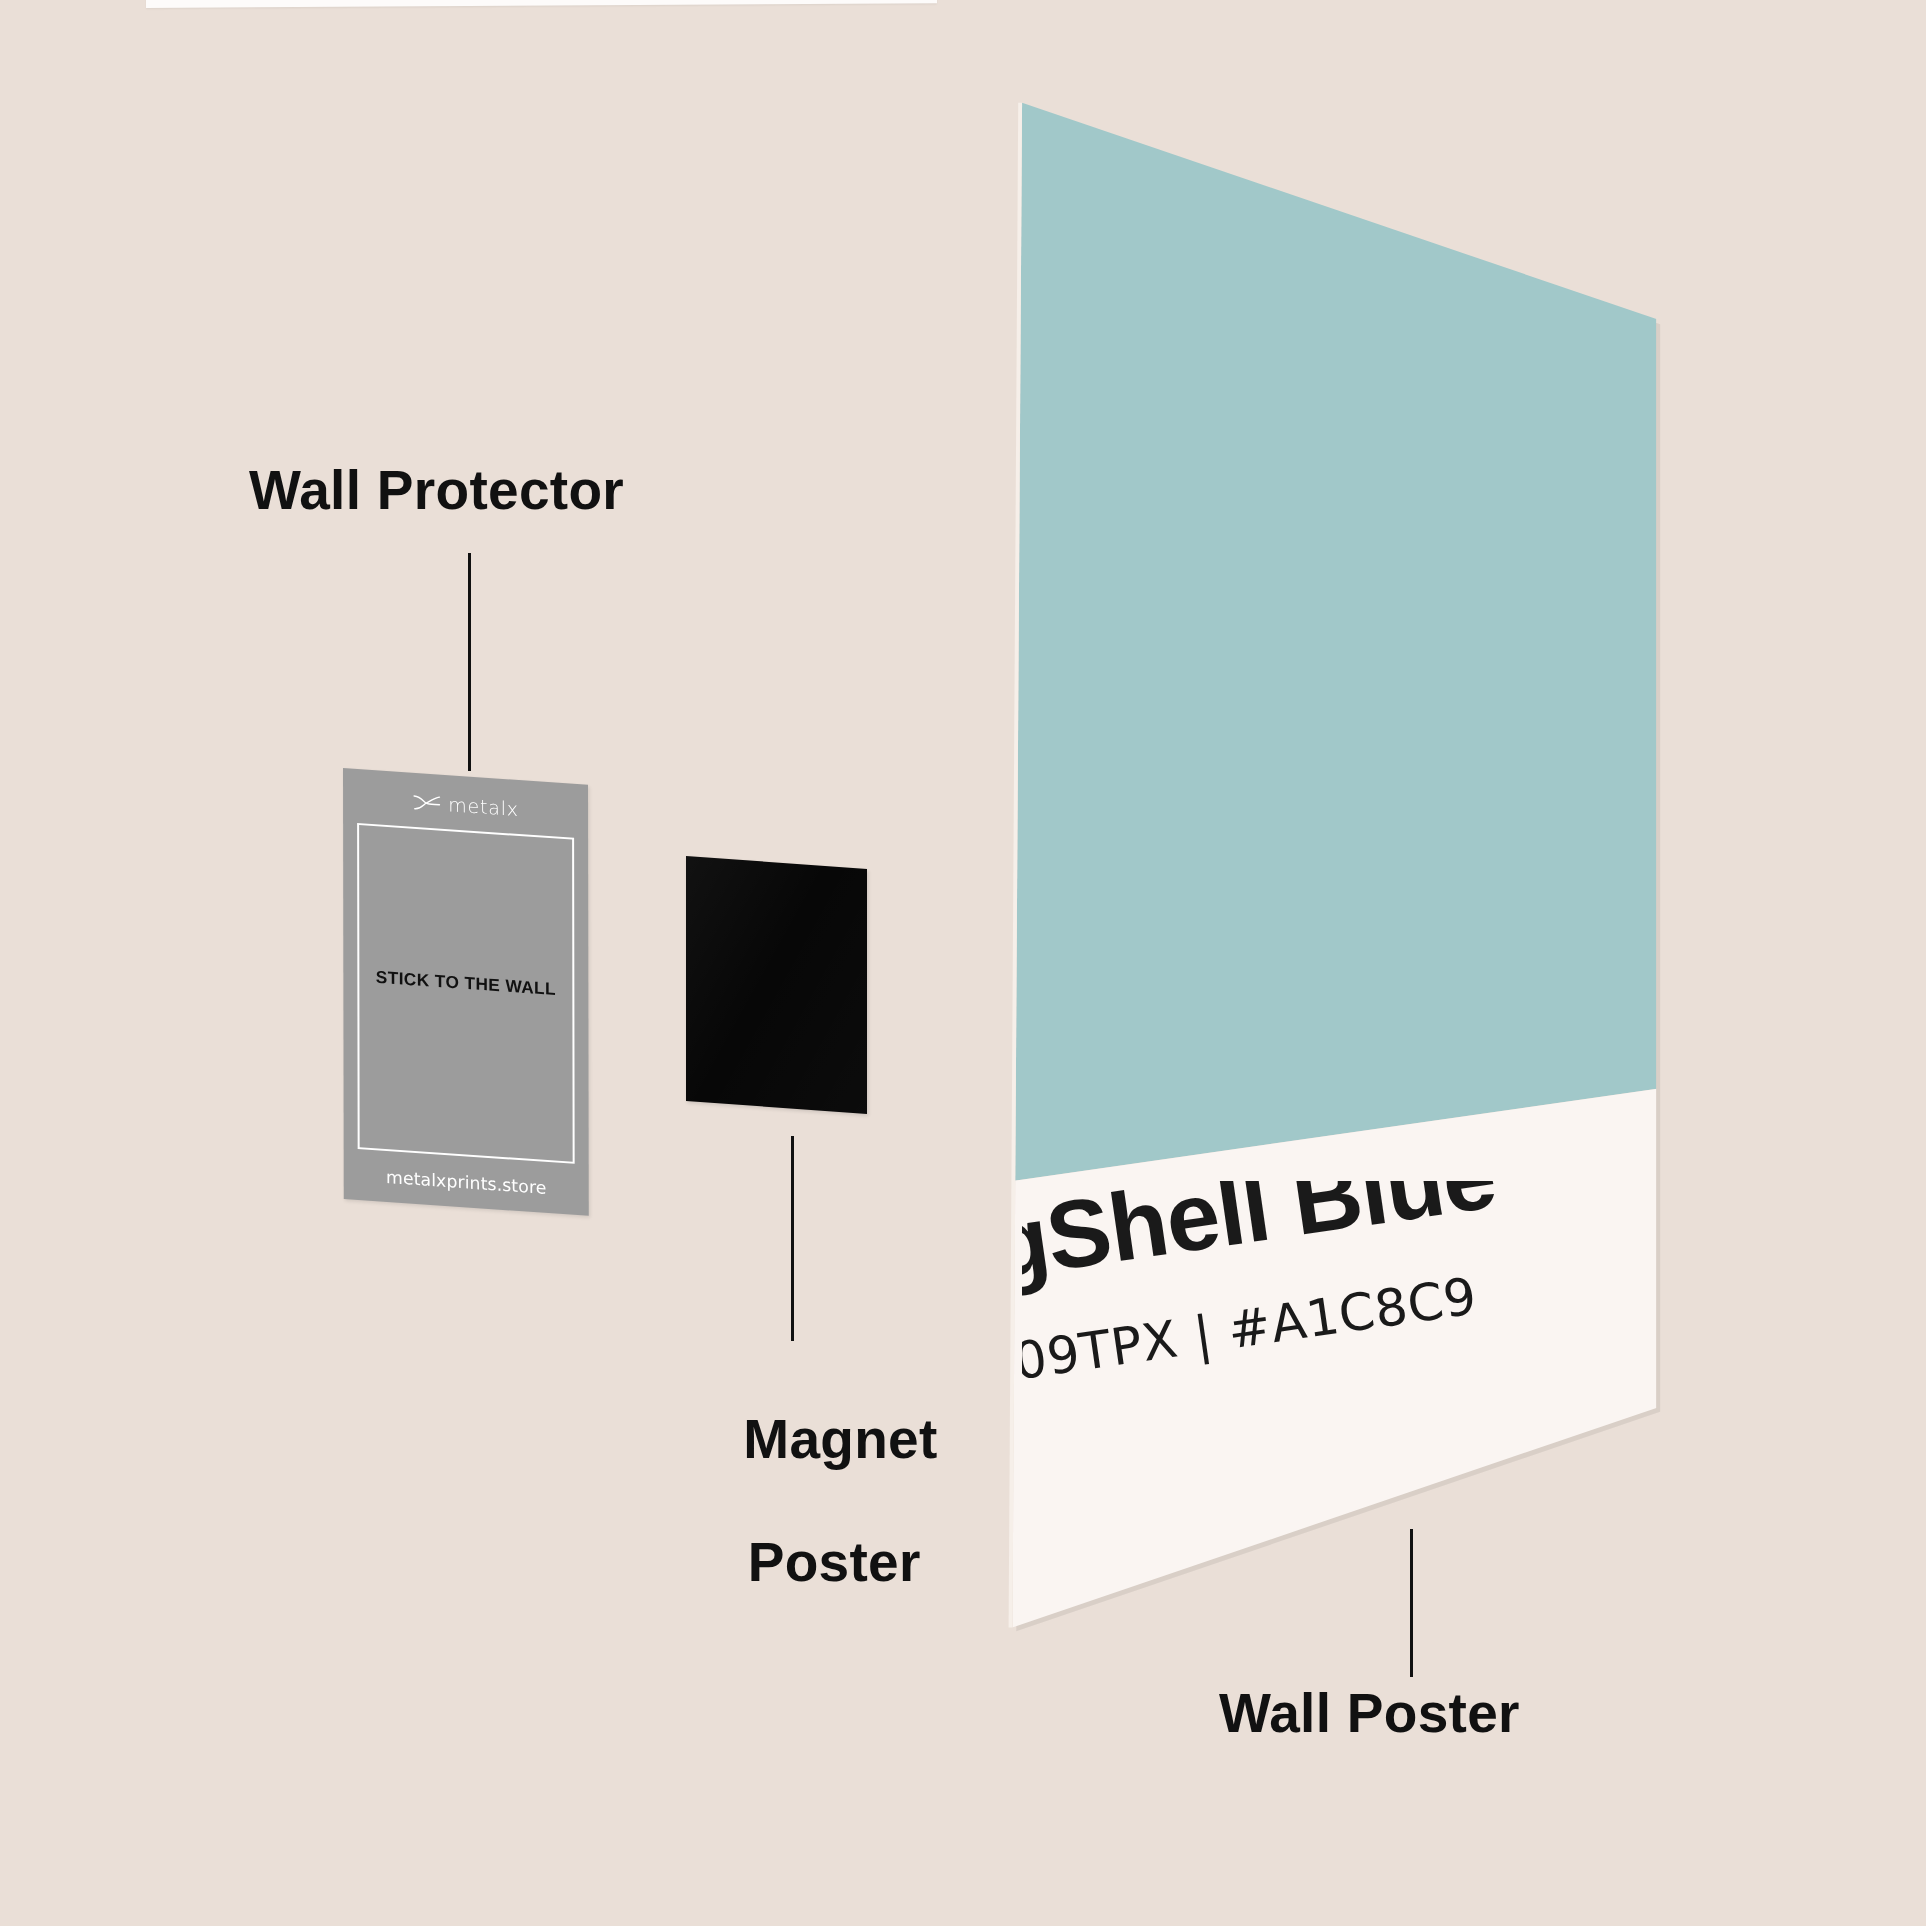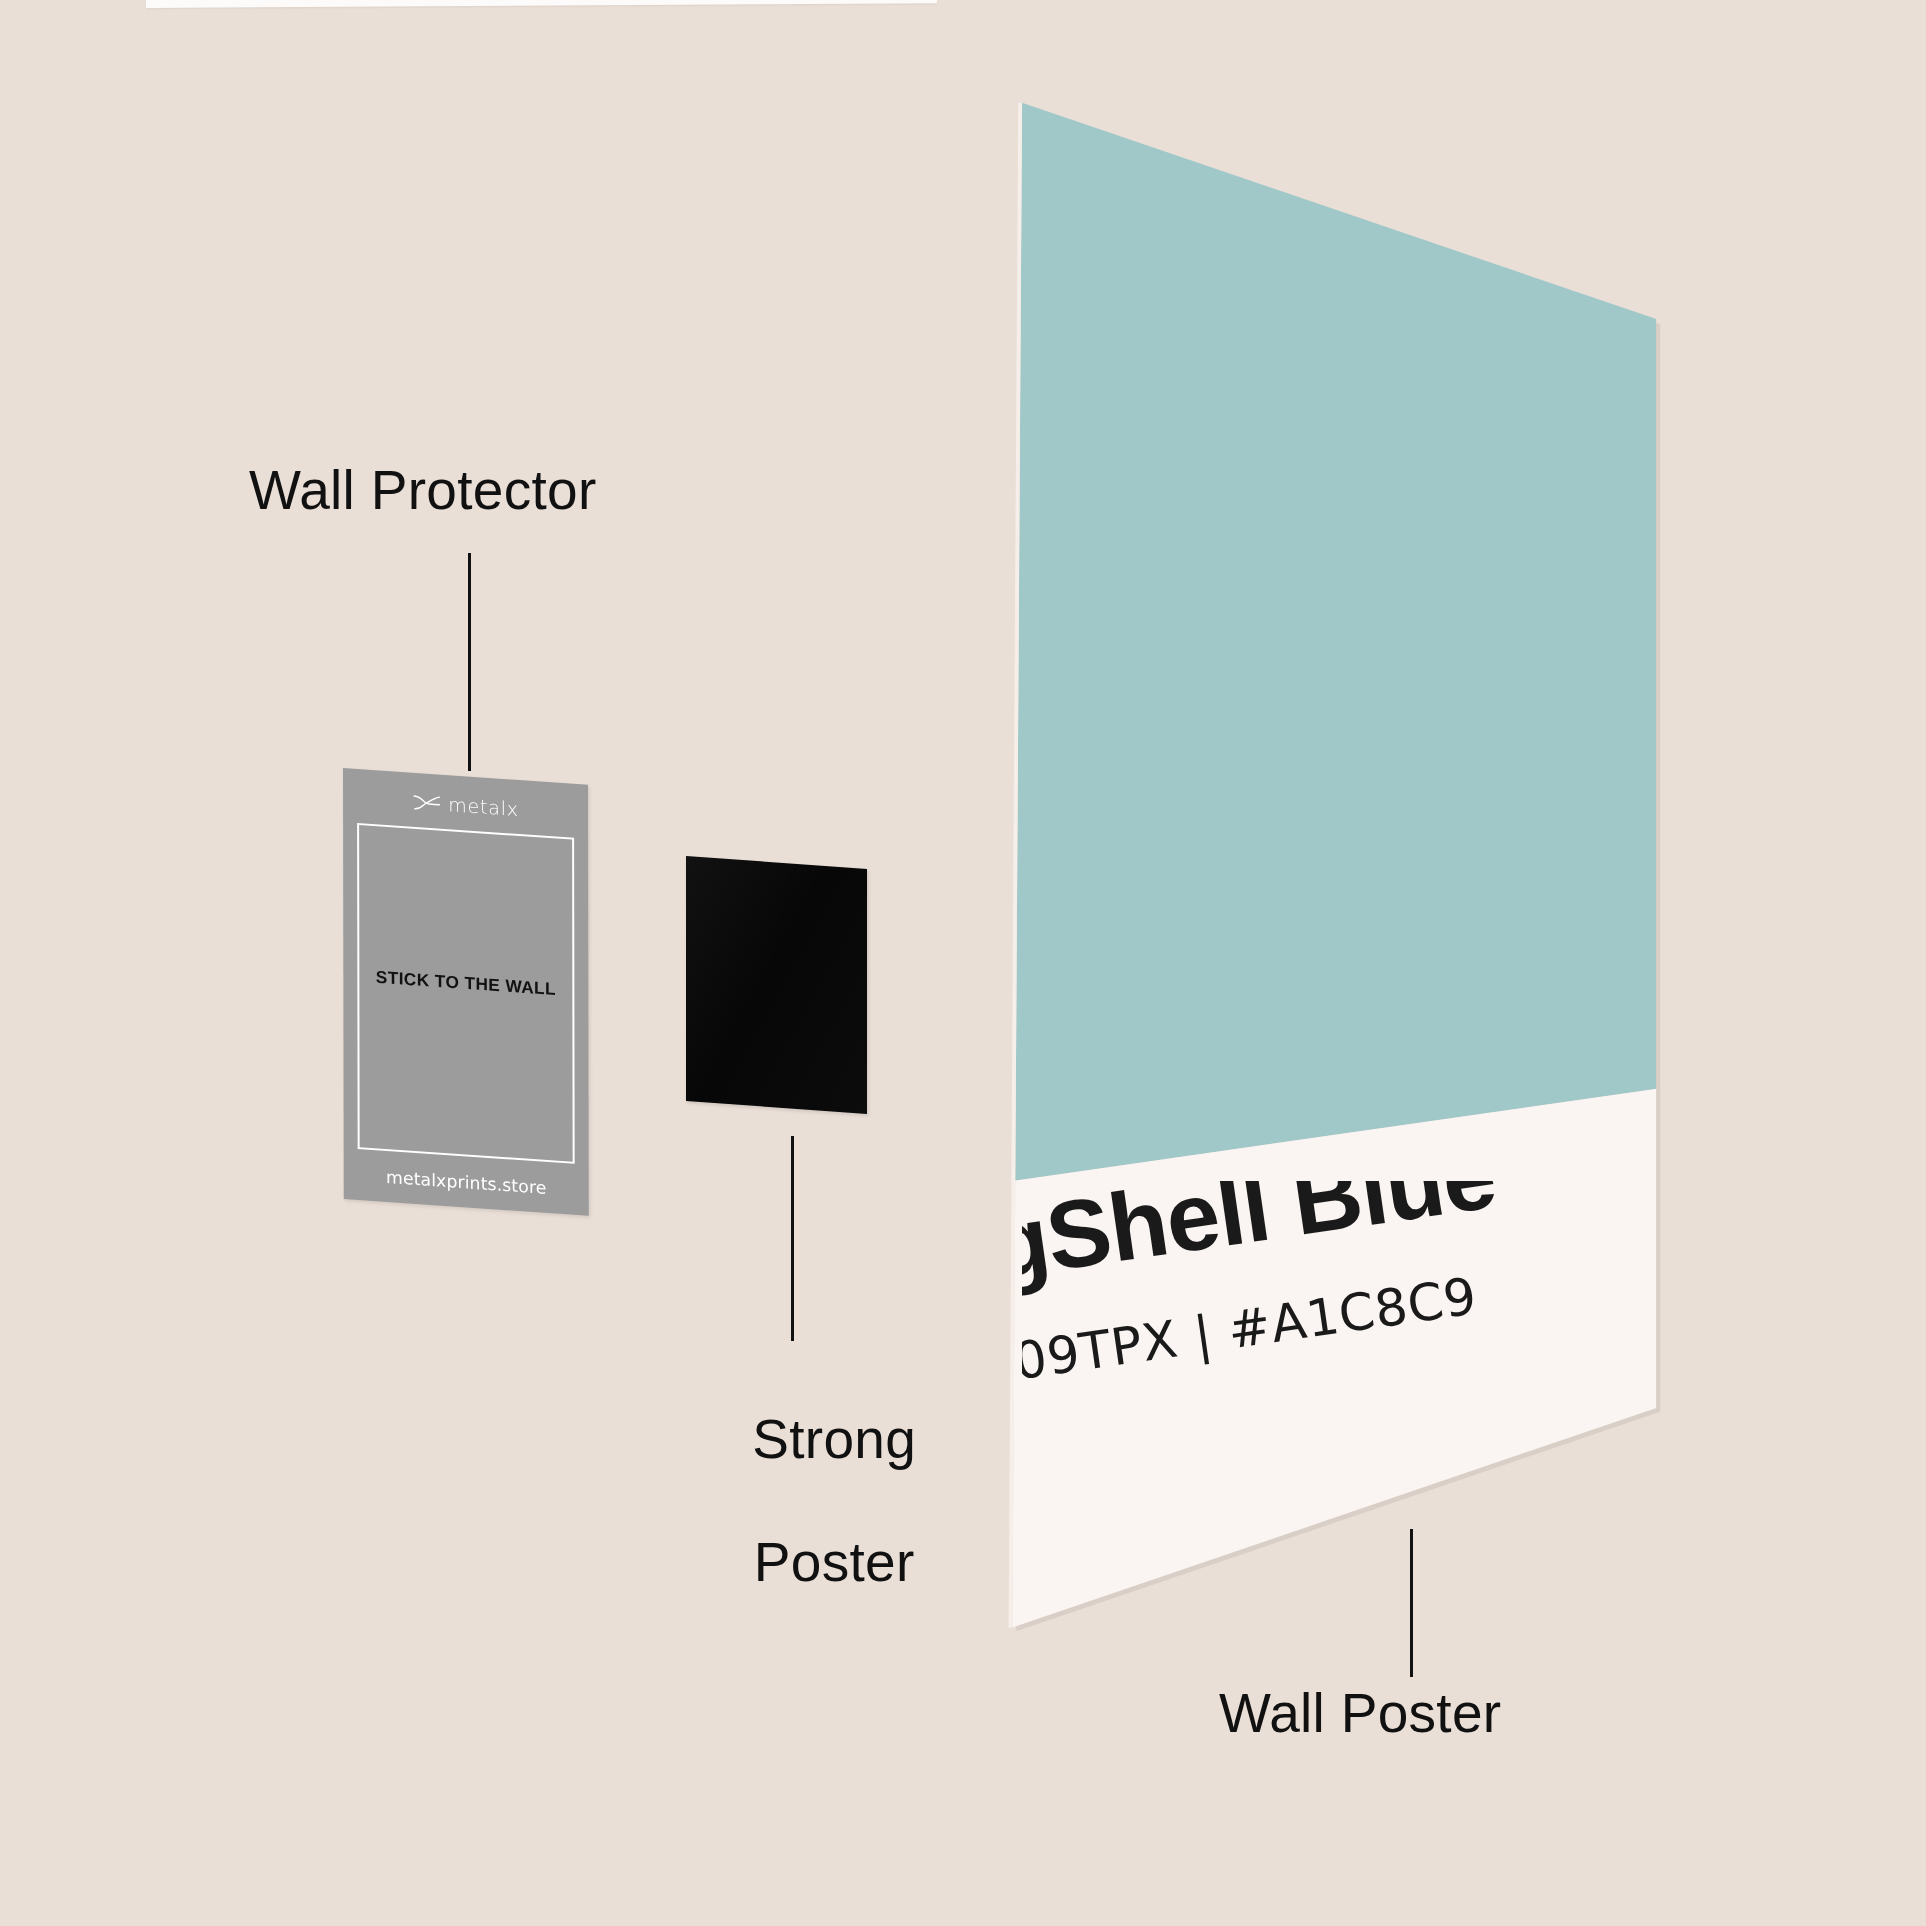--- a/index.html
+++ b/index.html
@@ -33,21 +33,21 @@
     transform: skewY(-0.35deg);
     transform-origin: left top;
     box-shadow: 0 1.3px 1.9px rgba(0,0,0,0.05);
   }
 
   
   .label {
     position: absolute;
     color: #111111;
     font-family: "Liberation Sans", sans-serif;
-    font-weight: 400;
+    font-weight: 700;
     letter-spacing: 0.3px;
     white-space: pre;
     line-height: 1.12;
   }
   .label-wall-protector {
     left: 249px;
     top: 460px;
     font-size: 55px;
   }
   .label-strong-magnet {
@@ -253,21 +253,21 @@
       <div class="wpc-url">metalxprints.store</div>
     </div>
   </div>
 
   <div class="magnet">
     <div class="magnet-sheen"></div>
   </div>
 
   <div class="leader leader-strong-magnet"></div>
   <div class="label label-strong-magnet">
-    <span>Strong</span><br>
+    <span>Magnet</span><br>
     <span>Poster</span>
   </div>
 
   <div class="poster-wrap">
     <svg class="poster-svg" width="1926" height="1926" viewBox="0 0 3000 3000">
       <defs>
         <clipPath id="posterClip">
           <polygon points="1592,160 2580,497 2580,2193 1577,2535"></polygon>
         </clipPath>
       </defs>

